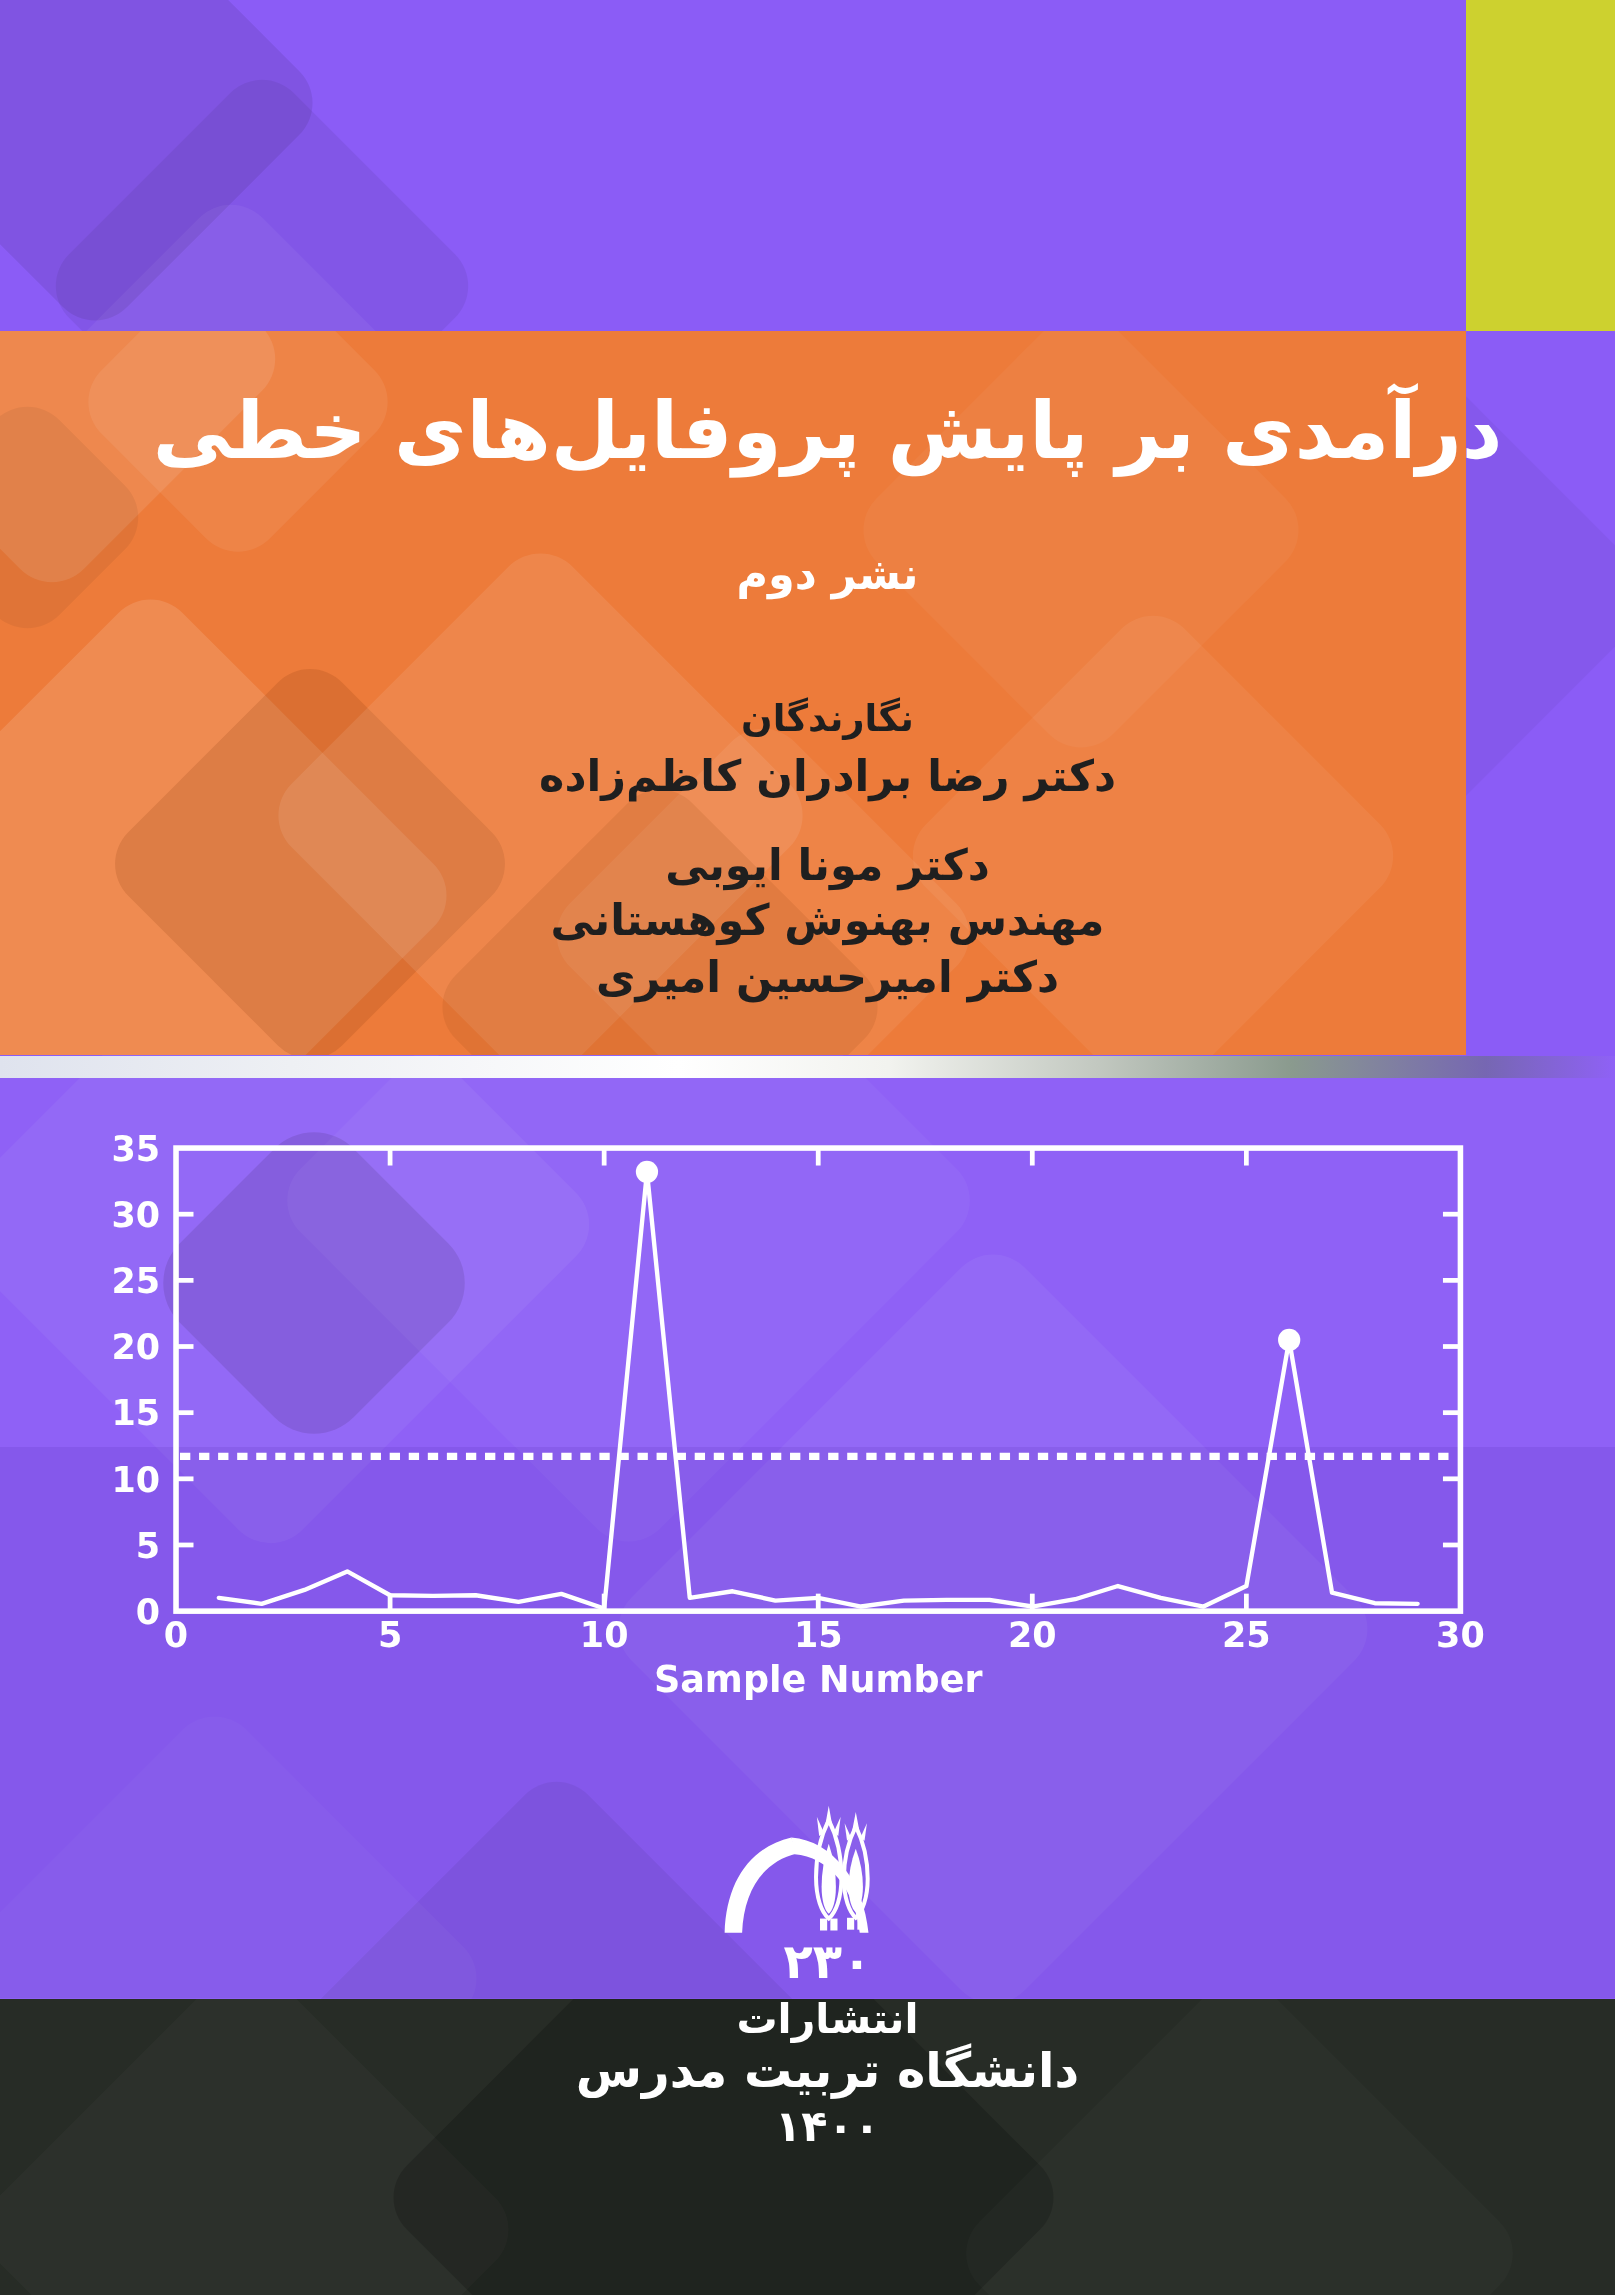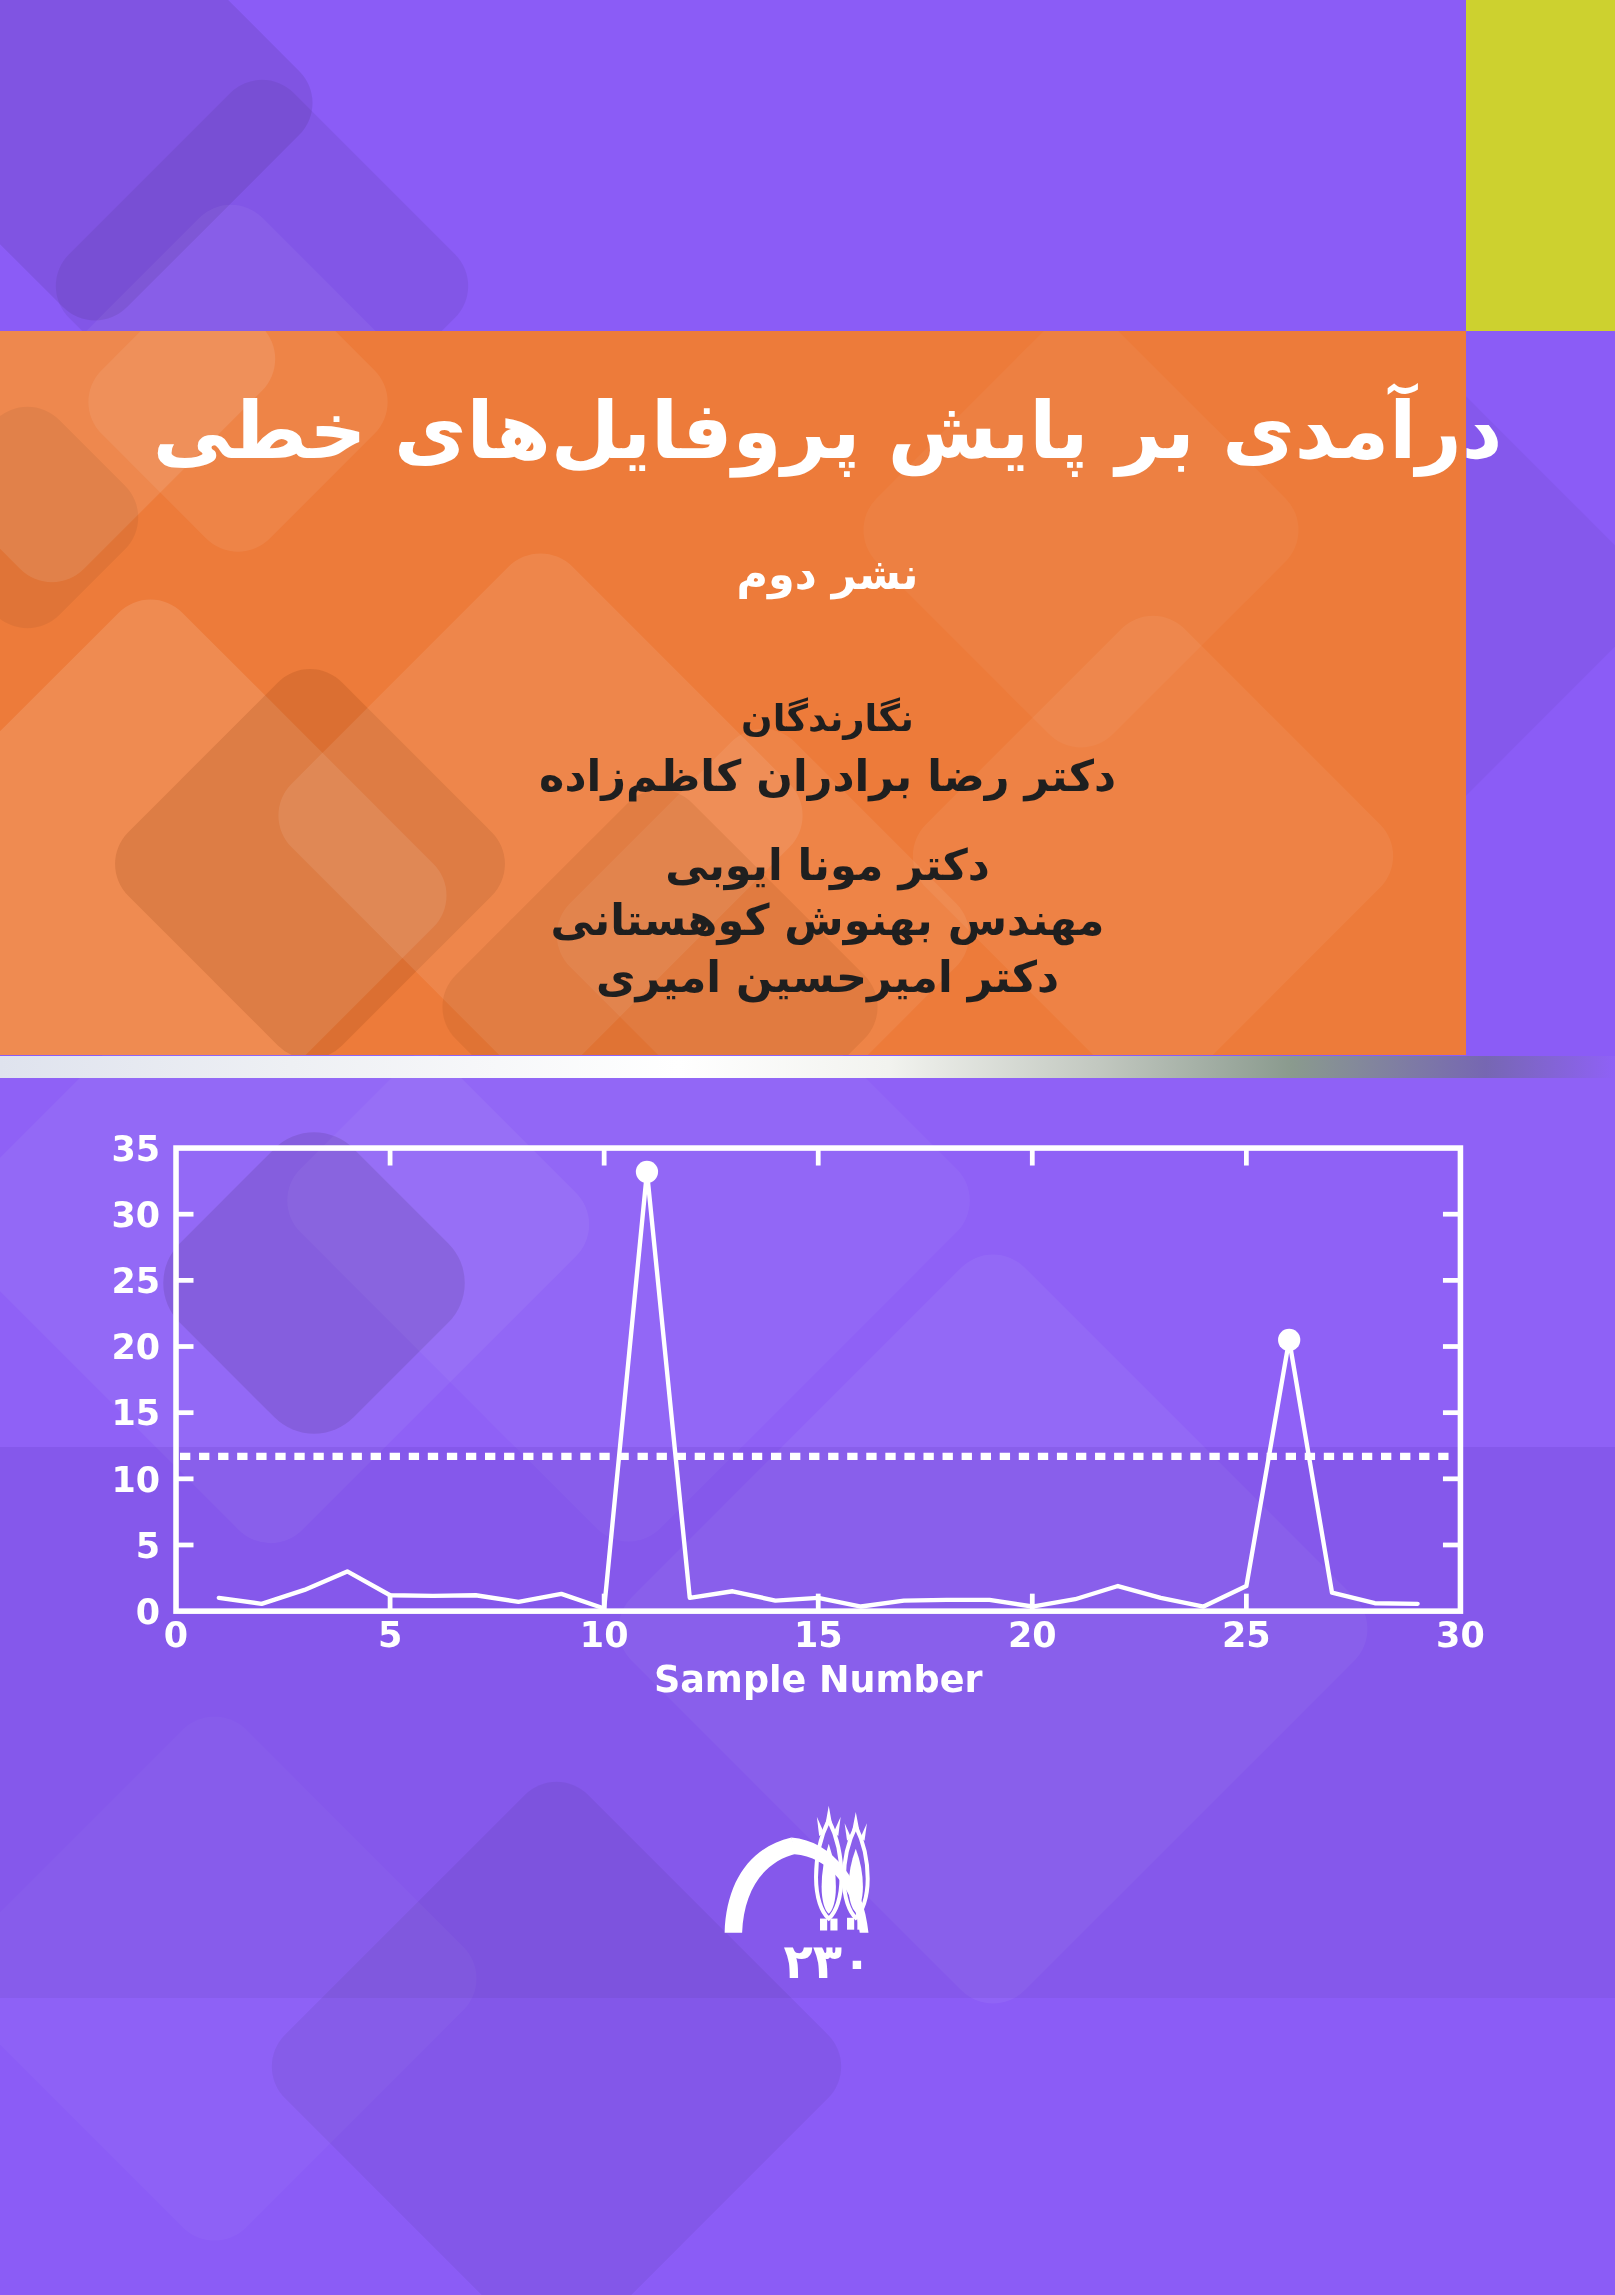--- a/index.html
+++ b/index.html
@@ -188,15 +188,23 @@
       <path d="M 176,60 L 173,38 L 181,56 Z" fill="#ffffff"></path>
       <path d="M 198,60 L 201,38 L 193,56 Z" fill="#ffffff"></path>
       <path d="M 187,70 C 181,86 178,102 178,118 C 178,134 182,146 187,150 C 192,146 196,134 196,118 C 196,102 193,86 187,70 Z" fill="#ffffff"></path>
       <rect x="176" y="157" width="9" height="15" fill="#ffffff"></rect>
       <rect x="189" y="157" width="9" height="15" fill="#ffffff"></rect>
     </g>
   </svg>
 
   <div class="txt series-number">۲۳۰</div>
 
+  <div class="footer-band" style="background: rgb(39, 44, 38);">
+    <div class="dm f1"></div>
+    <div class="dm f2"></div>
+    <div class="dm f3"></div>
+    <div class="txt publisher-line">انتشارات</div>
+    <div class="txt university-line">دانشگاه تربیت مدرس</div>
+    <div class="txt year-line">۱۴۰۰</div>
+  </div>
 
 </div>
 
 
 </body></html>

